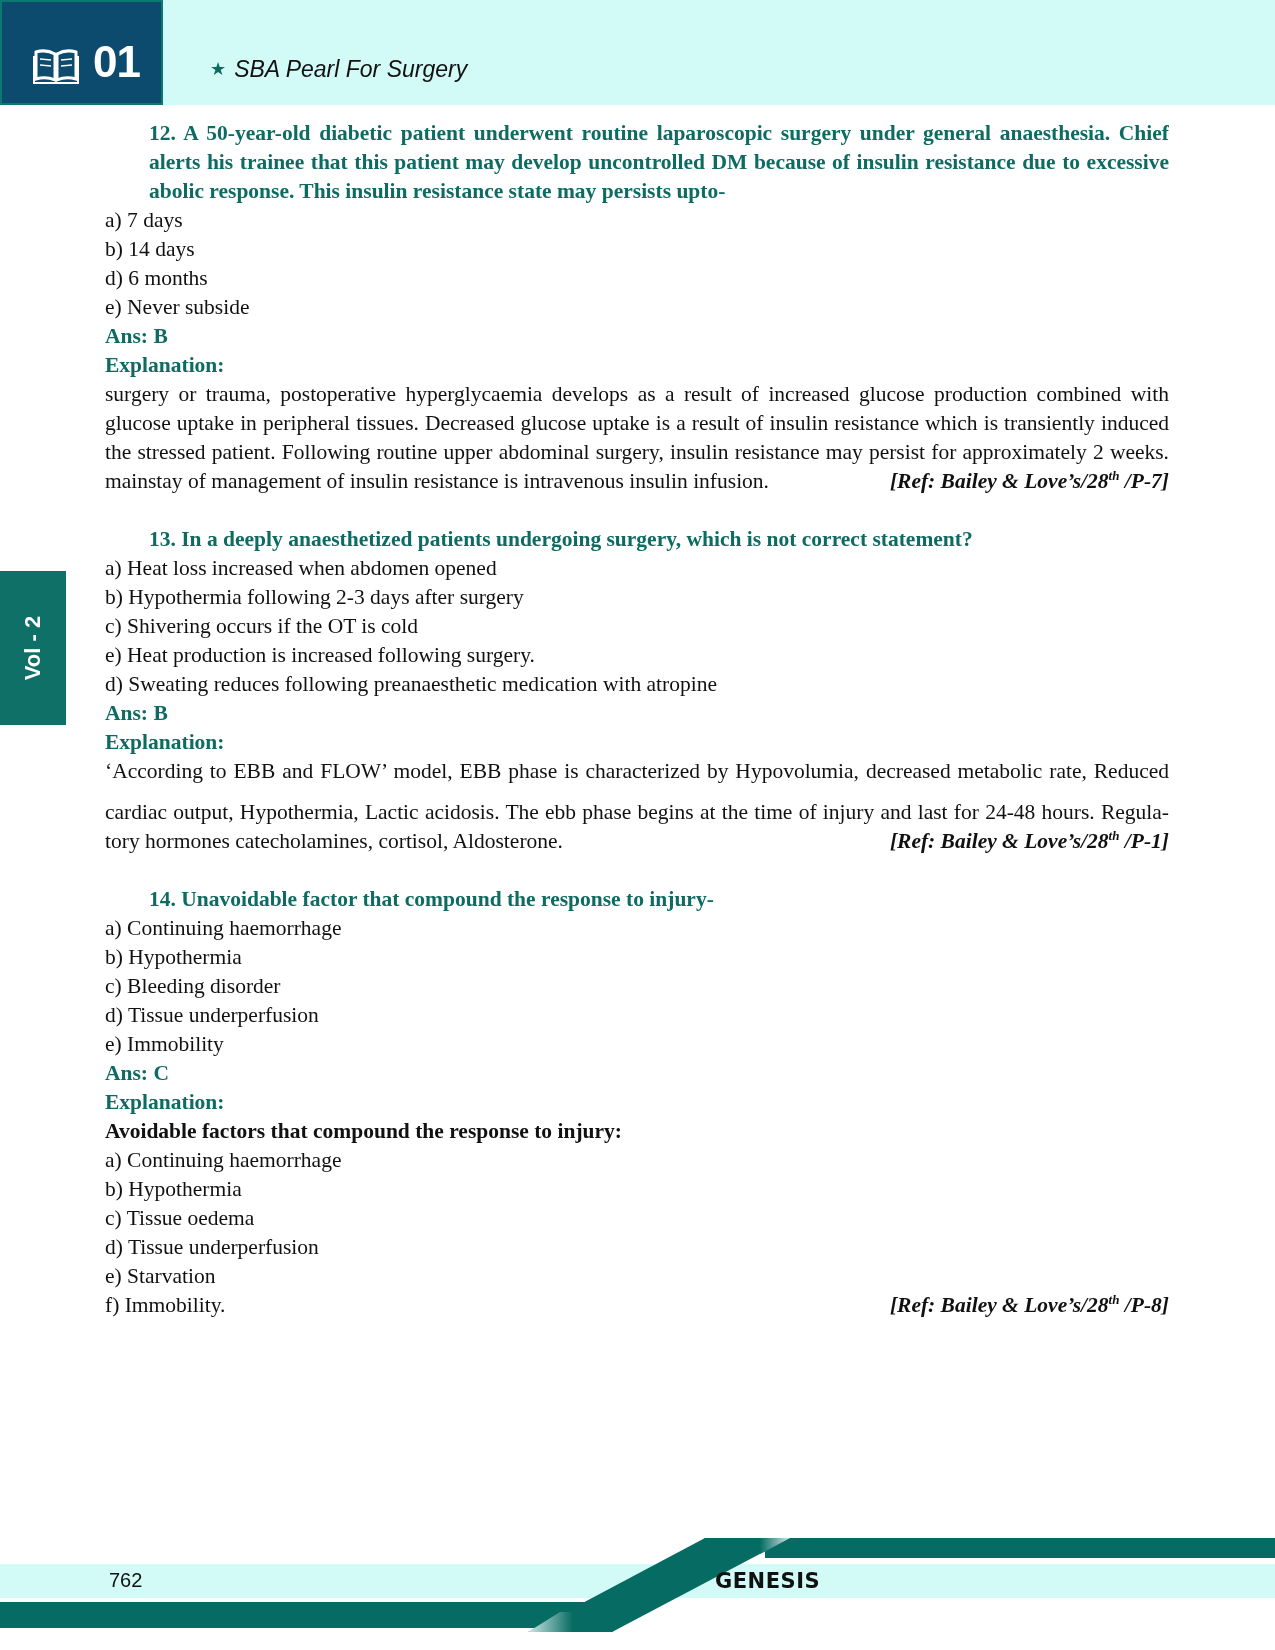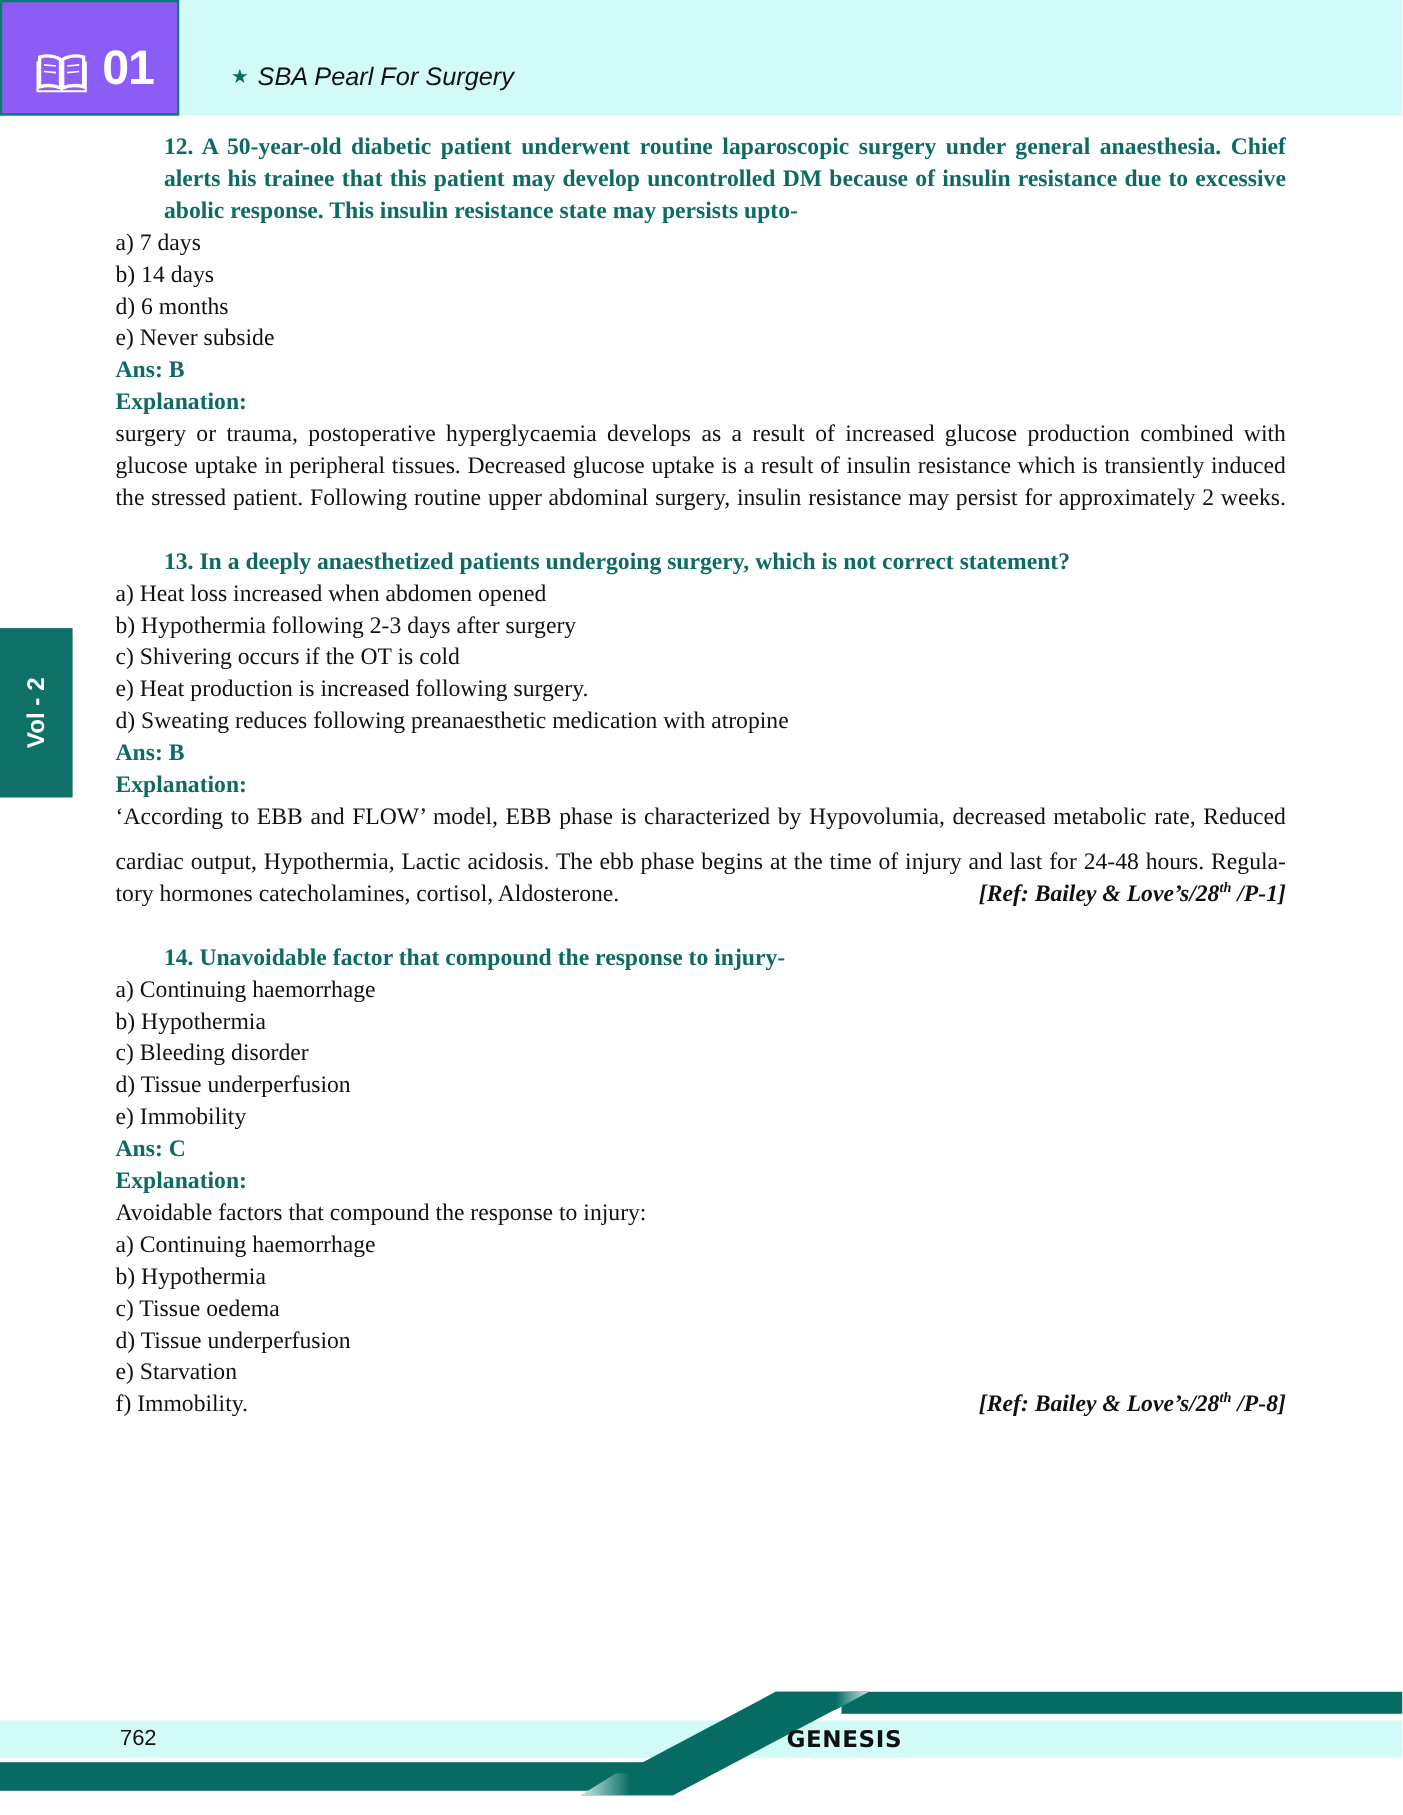--- a/index.html
+++ b/index.html
@@ -4,21 +4,21 @@
 <style>
   html, body { margin: 0; padding: 0; }
   body {
     width: 1275px; height: 1650px; position: relative; overflow: hidden;
     background: #ffffff;
     font-family: "Liberation Serif", "DejaVu Serif", serif;
     color: #111;
   }
   
   .hdr-band { position: absolute; left: 0; top: 0; width: 1275px; height: 105px; background: #d2faf6; }
-  .hdr-box { position: absolute; left: 0; top: 0; width: 163px; height: 105px; background: #8b5cf6;
+  .hdr-box { position: absolute; left: 0; top: 0; width: 163px; height: 105px; background: #0c4a6e;
              box-shadow: inset 0 0 0 2px #0a7a70; }
   .hdr-book { position: absolute; left: 33px; top: 48px; width: 46px; height: 36px; }
   .hdr-num { position: absolute; left: 93px; top: 40px; font-family: "Liberation Sans", "DejaVu Sans", sans-serif;
              font-weight: bold; font-size: 44px; color: #ffffff; letter-spacing: -1px; line-height: 1; }
   .hdr-title { position: absolute; left: 210px; top: 58px; font-family: "Liberation Sans", "DejaVu Sans", sans-serif;
                font-style: italic; font-size: 23px; color: #111; line-height: 1; }
   .hdr-star { color: #0d6b62; font-style: normal; font-size: 18px; margin-right: 8px; position: relative; top: -2px; }
 
   
   .side-tab { position: absolute; left: 0; top: 571px; width: 66px; height: 154px; background: #0e7066; }
@@ -28,21 +28,21 @@
 
   
   .content { position: absolute; left: 105px; top: 119px; width: 1064px; font-size: 21.5px; line-height: 29px; }
   .line { white-space: nowrap; height: 29px; }
   .q { color: #0d6b62; font-weight: bold; margin-left: 44px; }
   .ans, .exp-h { color: #0d6b62; font-weight: bold; }
   .para-line { height: 29px; white-space: nowrap; display: flex; justify-content: space-between; }
   .ref { font-weight: bold; font-style: italic; }
   .ref sup { font-size: 13px; line-height: 0; }
   .gap { height: 29px; }
-  .bold-line { font-weight: normal; color: #111; }
+  .bold-line { font-weight: bold; color: #111; }
   .q-wrap { text-align: justify; text-align-last: justify; }
 
   
   .ft-light { position: absolute; left: 0; top: 1564px; width: 1275px; height: 34px; background: #d2faf6; }
   .ft-dark-top { position: absolute; left: 765px; top: 1538px; width: 510px; height: 20px; background: #066b62; }
   .ft-dark-bot { position: absolute; left: 0; top: 1602px; width: 588px; height: 26px; background: #066b62; }
   .ft-diag { position: absolute; left: 0; top: 0; width: 1275px; height: 1650px; pointer-events: none; }
   .pg-num { position: absolute; left: 109px; top: 1569px; font-family: "Liberation Sans", "DejaVu Sans", sans-serif;
             font-size: 20px; color: #111; }
   .brand { position: absolute; left: 715px; top: 1569px; font-family: "DejaVu Sans", "Liberation Sans", sans-serif;
@@ -80,20 +80,24 @@
     <div class="line q">abolic response.  This insulin resistance state may persists upto-</div>
     <div class="line">a) 7 days</div>
     <div class="line">b) 14 days</div>
     <div class="line">d) 6 months</div>
     <div class="line">e) Never subside</div>
     <div class="line ans">Ans: B</div>
     <div class="line exp-h">Explanation:</div>
     <div class="line q-wrap" style="white-space: normal; overflow: hidden;">surgery or trauma, postoperative hyperglycaemia develops as a result of increased glucose production combined with decreased</div>
     <div class="line q-wrap" style="white-space: normal; overflow: hidden;">glucose uptake in peripheral tissues. Decreased glucose uptake is a result of insulin resistance which is transiently induced within</div>
     <div class="line q-wrap" style="white-space: normal; overflow: hidden;">the stressed patient. Following routine upper abdominal surgery, insulin resistance may persist for approximately 2 weeks. The</div>
+    <div class="para-line">
+      <span>mainstay of management of insulin resistance is intravenous insulin infusion.</span>
+      <span class="ref"><span>[Ref: Bailey &amp; Love’s/28</span><sup>th</sup><span> /P-7]</span></span>
+    </div>
   </div>
 
   <div class="gap"></div>
 
   <div>
     <div class="line q">13. In a deeply anaesthetized patients undergoing surgery, which is not correct statement?</div>
     <div class="line">a) Heat loss increased when abdomen opened</div>
     <div class="line">b) Hypothermia following 2-3 days after surgery</div>
     <div class="line">c) Shivering occurs if the OT is cold</div>
     <div class="line">e) Heat production is increased following surgery.</div>

